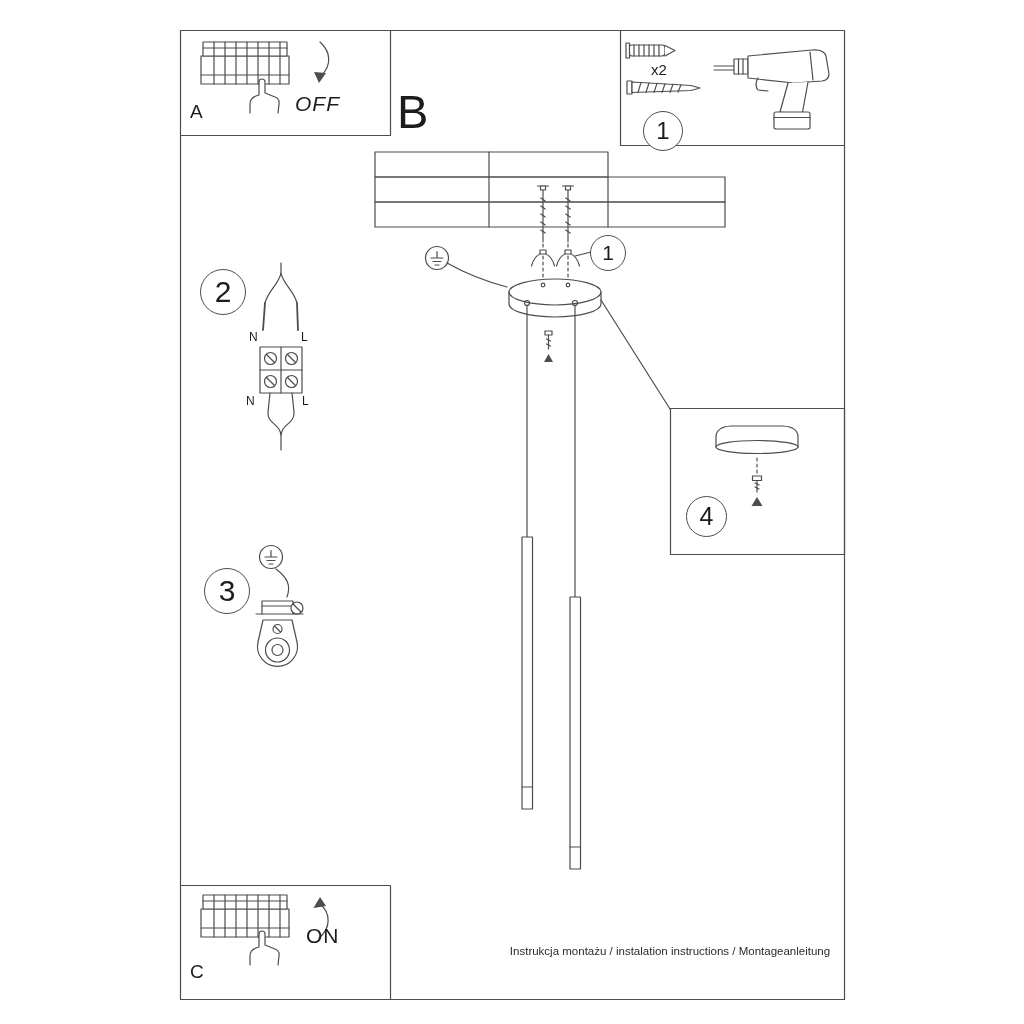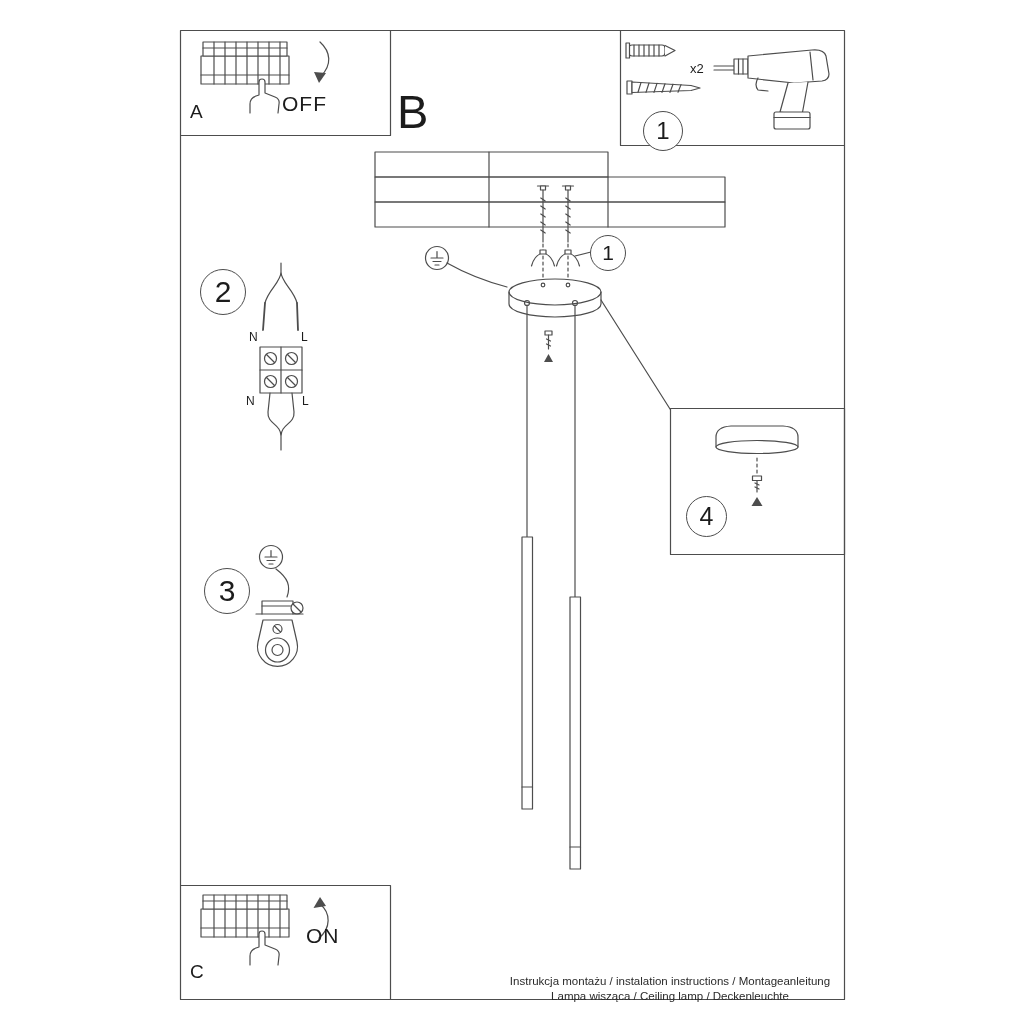--- a/index.html
+++ b/index.html
@@ -5,29 +5,29 @@
   html,body { margin:0; padding:0; background:#ffffff; }
   .page {
     position:relative; width:1024px; height:1024px; background:#ffffff;
     font-family:"Liberation Sans", sans-serif; color:#1c1c1c; overflow:hidden;
   }
   svg.linework { position:absolute; left:0; top:0; }
   .txt { position:absolute; white-space:nowrap; }
   .section-letter { font-size:19px; }
   .big-b { font-size:47px; letter-spacing:1px; }
   .switch-word { font-size:21px; letter-spacing:1px; }
-  .qty { font-size:13px;margin-left:39px; }
+  .qty { font-size:15px; }
   .wire-label { font-size:12px; }
   .circle-num {
     position:absolute; border:1.4px solid #4d4d4d; border-radius:50%;
     display:flex; align-items:center; justify-content:center;
     background:#ffffff; color:#1c1c1c;
   }
   .footer {
-    position:absolute; left:480px; top:974px; width:380px;
+    position:absolute; left:480px; top:944px; width:380px;
     text-align:center; font-size:11.5px; line-height:15px; color:#2a2a2a;
   }
 </style>
 </head>
 <body>
 
 <div class="page">
 
   <svg class="linework" width="1024" height="1024" viewBox="0 0 1024 1024">
     <defs>
@@ -198,34 +198,33 @@
         <polygon points="320,897 313.5,908 326,906" fill="#4d4d4d" stroke="none"></polygon>
       </g>
 
     </g>
   </svg>
 
   <div class="txt section-letter" style="left:190px; top:101px;">A</div>
   <div class="txt big-b" style="left:397px; top:84px;">B</div>
   <div class="txt section-letter" style="left:190px; top:961px;">C</div>
 
-  <div class="txt switch-word" style="left:282px; top:92px;">OFF</div>
+  <div class="txt switch-word" style="left:295px; top:92px;font-style:italic;">OFF</div>
   <div class="txt switch-word" style="left:306px; top:924px;">ON</div>
 
   <div class="txt qty" style="left:651px; top:61px;">x2</div>
 
   <div class="circle-num" style="left:643px; top:111px; width:38px; height:38px; font-size:24px;">1</div>
   <div class="circle-num" style="left:590px; top:235px; width:34px; height:34px; font-size:21px;">1</div>
   <div class="circle-num" style="left:200px; top:269px; width:44px; height:44px; font-size:30px;">2</div>
   <div class="circle-num" style="left:204px; top:568px; width:44px; height:44px; font-size:30px;">3</div>
   <div class="circle-num" style="left:686px; top:496px; width:39px; height:39px; font-size:25px;">4</div>
 
   <div class="txt wire-label" style="left:249px; top:330px;">N</div>
   <div class="txt wire-label" style="left:301px; top:330px;">L</div>
   <div class="txt wire-label" style="left:246px; top:394px;">N</div>
   <div class="txt wire-label" style="left:302px; top:394px;">L</div>
 
   <div class="footer">
     <div>Instrukcja montażu / instalation instructions / Montageanleitung</div>
-    <div>Lampa wisząca / Ceiling lamp / Deckenleuchte</div>
   </div>
 
 </div>
 
 </body></html>

